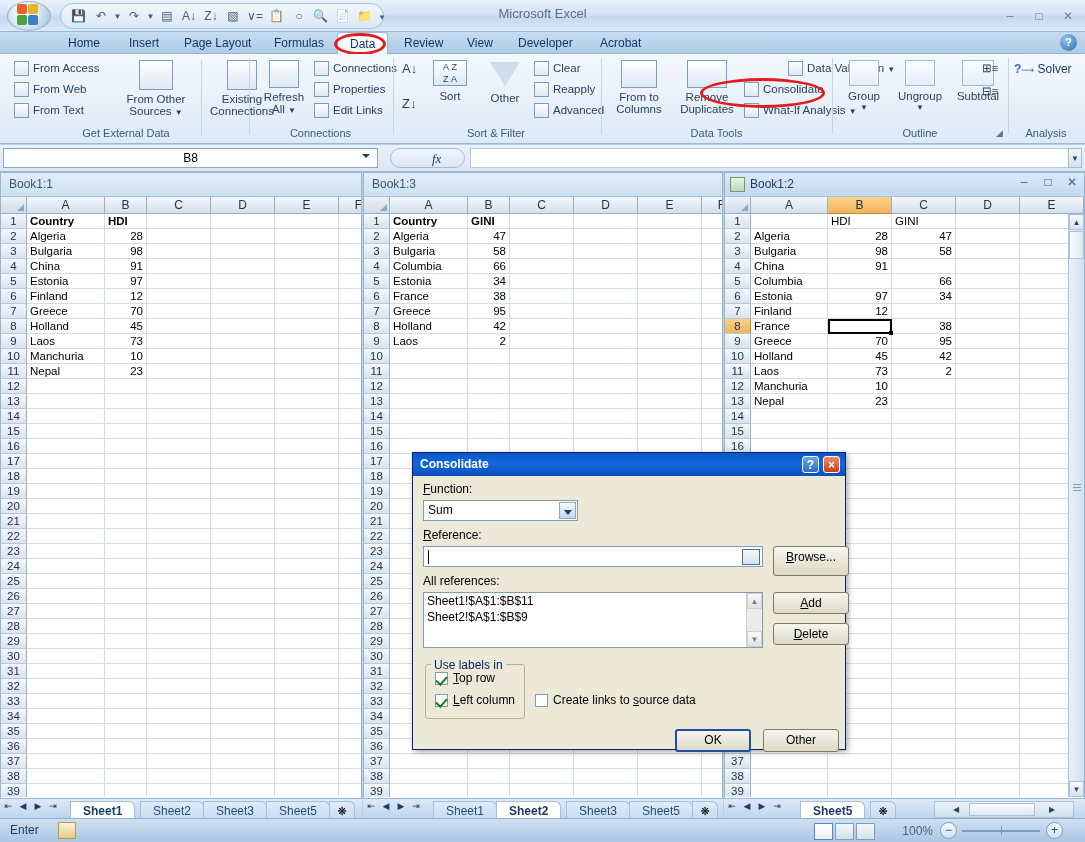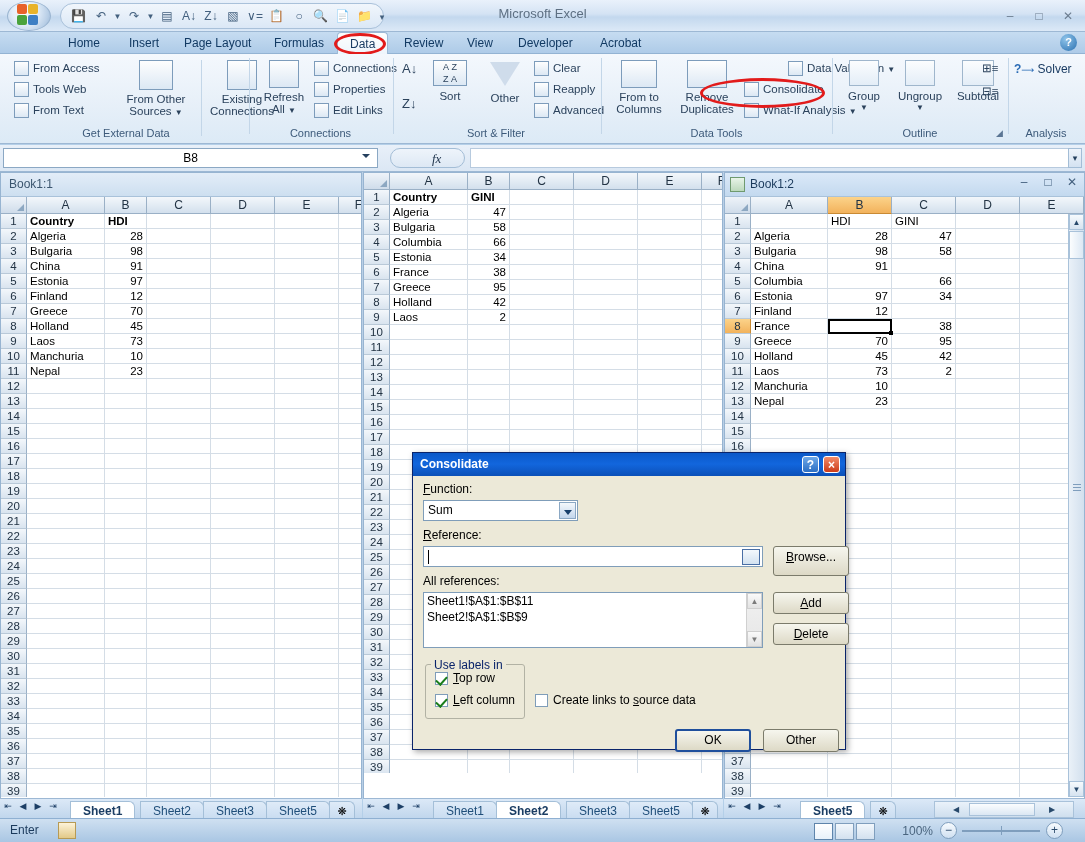--- a/index.html
+++ b/index.html
@@ -319,21 +319,21 @@
 <div class="redcircle" style="left:334px; top:33px; width:52px; height:22px;"></div>
 
 <div class="ribbon">
 
   <div class="rgroup" style="left:6px; width:240px;">
     <div class="gbody">
       <div class="ritem" style="left:8px; top:5px;">
         <span class="ico-box"></span><span>From Access</span>
       </div>
       <div class="ritem" style="left:8px; top:26px;">
-        <span class="ico-box"></span><span>Tools Web</span>
+        <span class="ico-box"></span><span>From Web</span>
       </div>
       <div class="ritem" style="left:8px; top:47px;">
         <span class="ico-box"></span><span>From Text</span>
       </div>
       <div class="bigbtn" style="left:110px; top:4px; width:80px;">
         <div style="width:34px;height:30px;margin:0 auto 3px;border:1px solid #7d9cbb;background:linear-gradient(to bottom,#fefefe,#dce8f4);"></div>
         <div>From Other</div>
         <div><span>Sources</span> <span style="font-size:8px;">▼</span></div>
       </div>
       <div class="gdiv" style="left:195px;"></div>
@@ -765,20 +765,23 @@
       </div>
       <div class="sheettab active" style="left:70px;">Sheet1</div>
       <div class="sheettab" style="left:140px;">Sheet2</div>
       <div class="sheettab" style="left:203px;">Sheet3</div>
       <div class="sheettab" style="left:266px;">Sheet5</div>
       <div class="newsheet" style="left:329px;">❋</div>
     </div>
   </div>
 
   <div class="mdi" style="left:363px; top:0px; width:360px; height:647px;">
+    <div class="mdi-title">
+      <div class="mtxt">Book1:3</div>
+    </div>
     <div class="grid" id="grid2" style="height:600px;">
         <div class="corner-cell"></div>
         <div class="colhead" style="left: 26px; width: 78px;">A</div>
         <div class="colhead" style="left: 104px; width: 42px;">B</div>
         <div class="colhead" style="left: 146px; width: 64px;">C</div>
         <div class="colhead" style="left: 210px; width: 64px;">D</div>
         <div class="colhead" style="left: 274px; width: 64px;">E</div>
         <div class="colhead" style="left: 338px; width: 40px;">F</div>
         <div class="rowhead" style="top: 17px;">1</div>
         <div class="cell bold" style="left: 26px; top: 17px; width: 78px;">Country</div>

